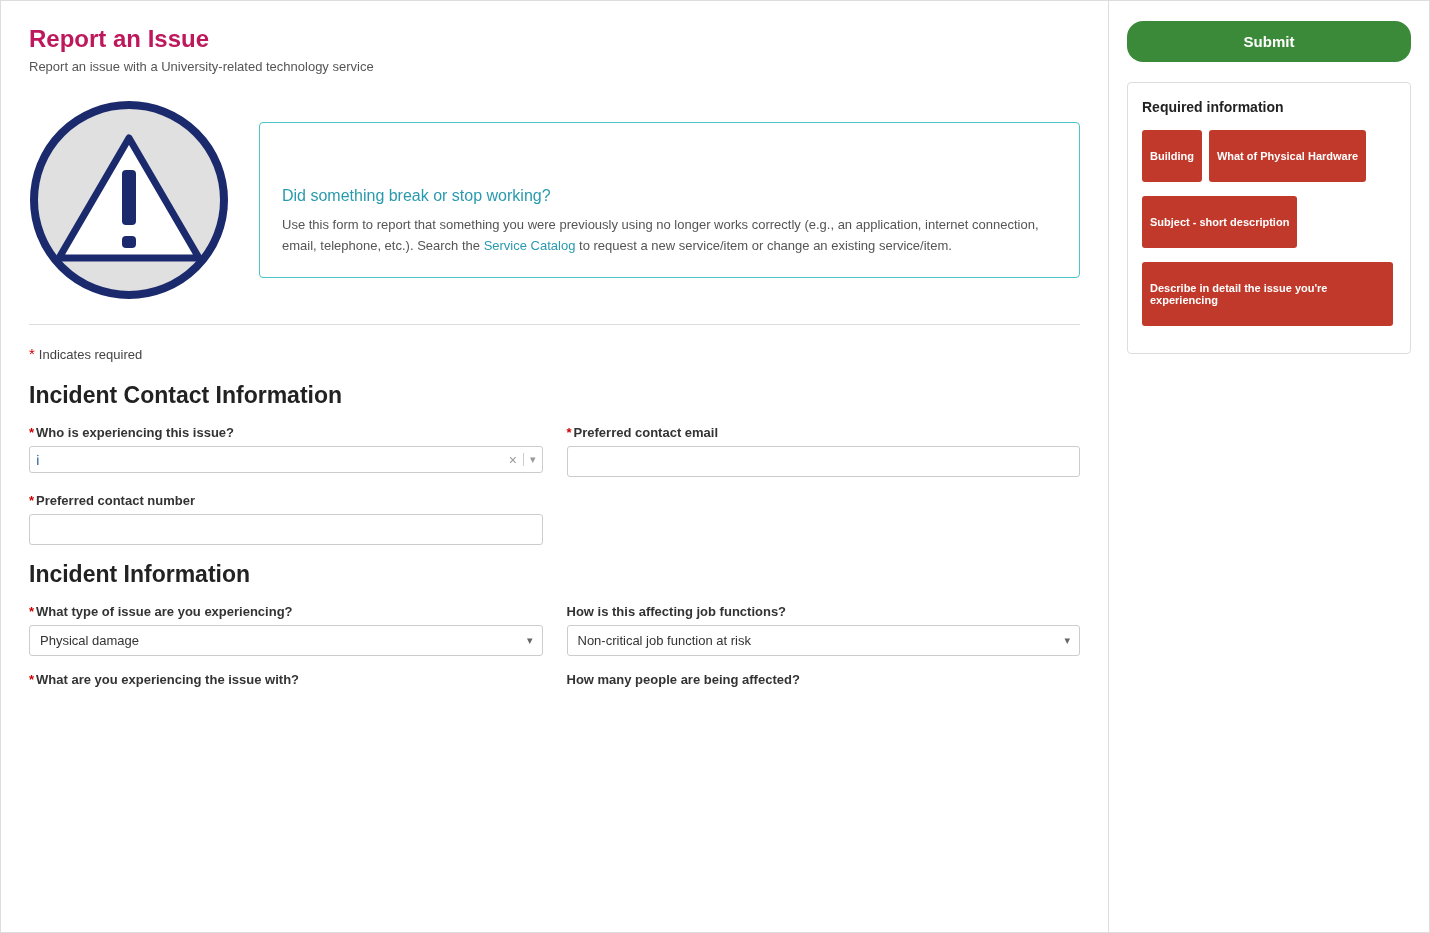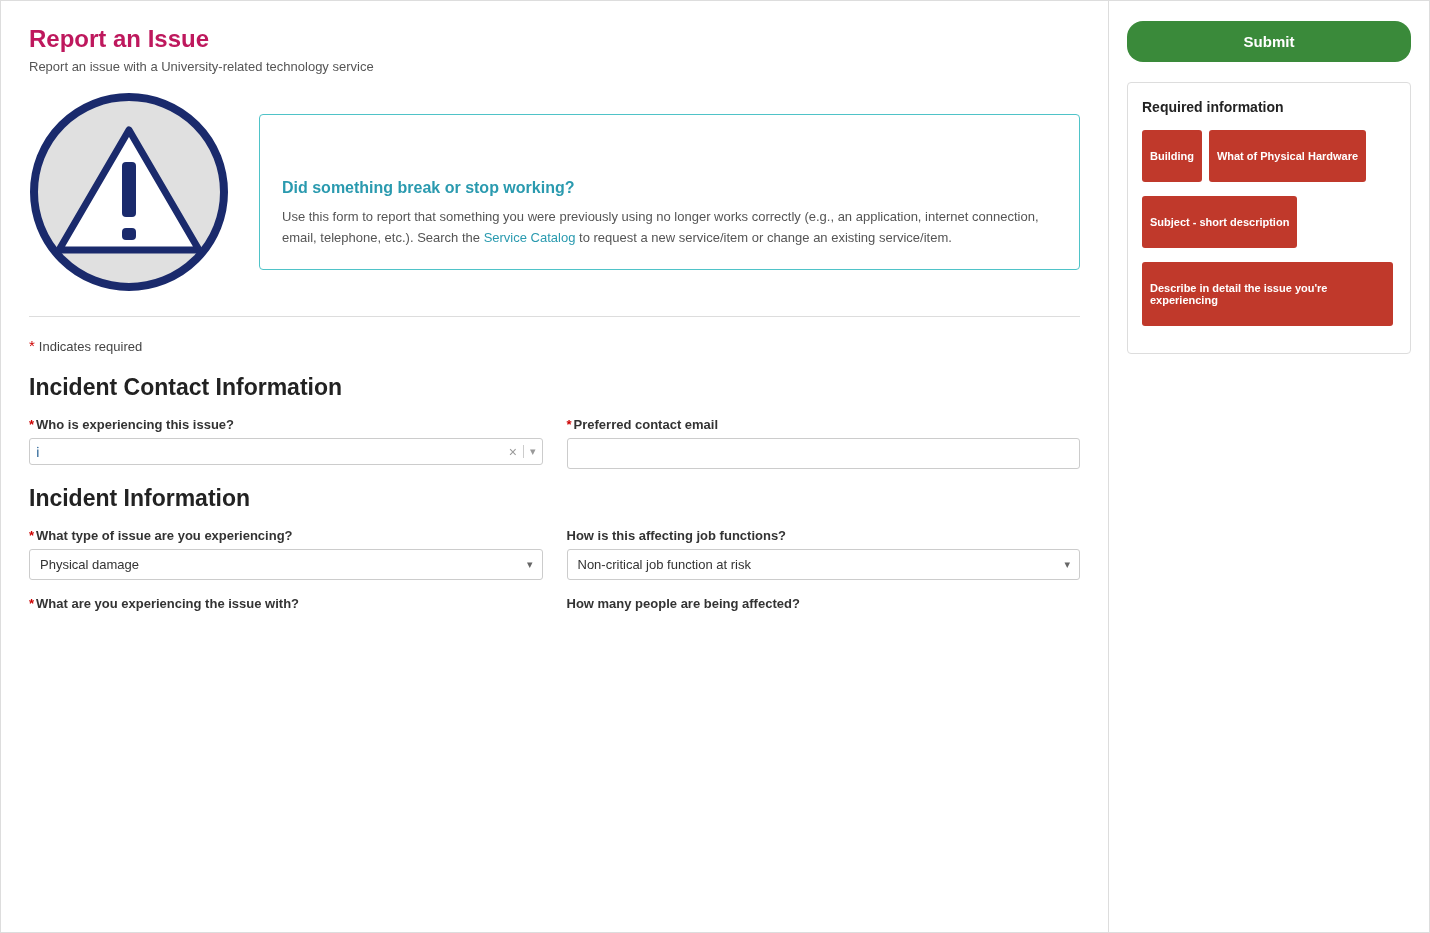--- a/index.html
+++ b/index.html
@@ -29,21 +29,21 @@
     
     .page-title {
       font-size: 24px;
       font-weight: bold;
       color: #be185d;
       margin-bottom: 6px;
     }
     .page-subtitle {
       font-size: 13px;
       color: #555;
-      margin-bottom: 18px;
+      margin-bottom: 26px;
     }
 
     
     .hero-section {
       display: flex;
       align-items: center;
       gap: 30px;
       padding-bottom: 24px;
       border-bottom: 1px solid #ddd;
       margin-bottom: 20px;
@@ -62,21 +62,21 @@
 
     .info-box {
       flex: 1;
       border: 1.5px solid #4fc3c8;
       border-radius: 4px;
       padding: 20px 22px;
     }
 
     .info-box-title {
       font-size: 16px;
-      font-weight: bold;
+      font-weight: normal;
       color: #2a9aaf;
       margin-bottom: 10px;
       margin-top: 44px;
     }
 
     .info-box-text {
       font-size: 13px;
       color: #555;
       line-height: 1.6;
     }
@@ -324,20 +324,29 @@
       </div>
 
       <div class="form-group">
         <label class="form-label">
           <span class="req-star">*</span><span>Preferred contact email</span>
         </label>
         <input type="email" class="form-input" value="" style="">
       </div>
     </div>
 
+    <div class="form-row">
+
+      <div class="form-group" style="max-width: calc(50% - 12px);">
+        <label class="form-label">
+          <span class="req-star">*</span><span>Preferred contact number</span>
+        </label>
+        <input type="tel" class="form-input" value="" style="">
+      </div>
+    </div>
 
     <h2 class="section-title">Incident Information</h2>
 
     <div class="form-row">
 
       <div class="form-group">
         <label class="form-label">
           <span class="req-star">*</span><span>What type of issue are you experiencing?</span>
         </label>
         <div class="select-wrapper">

